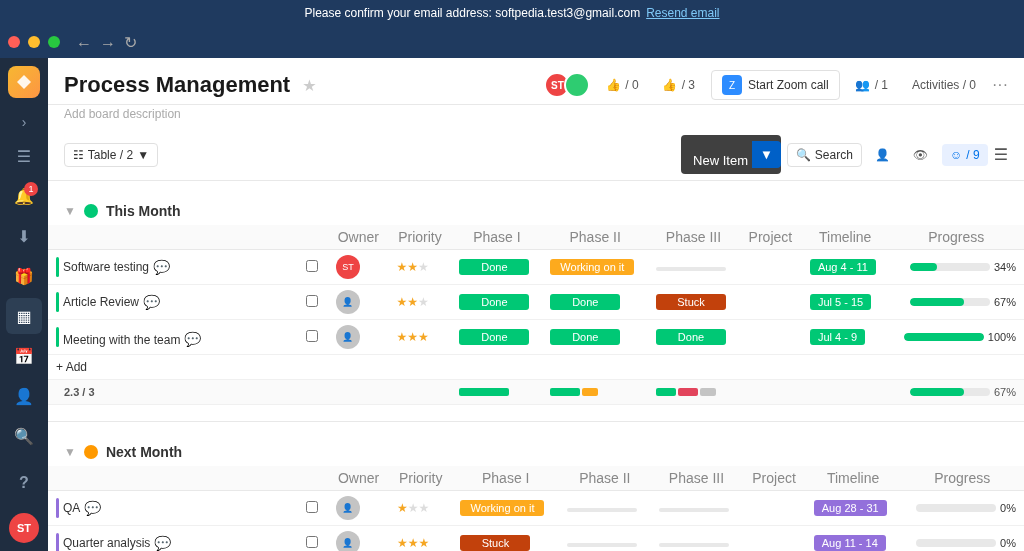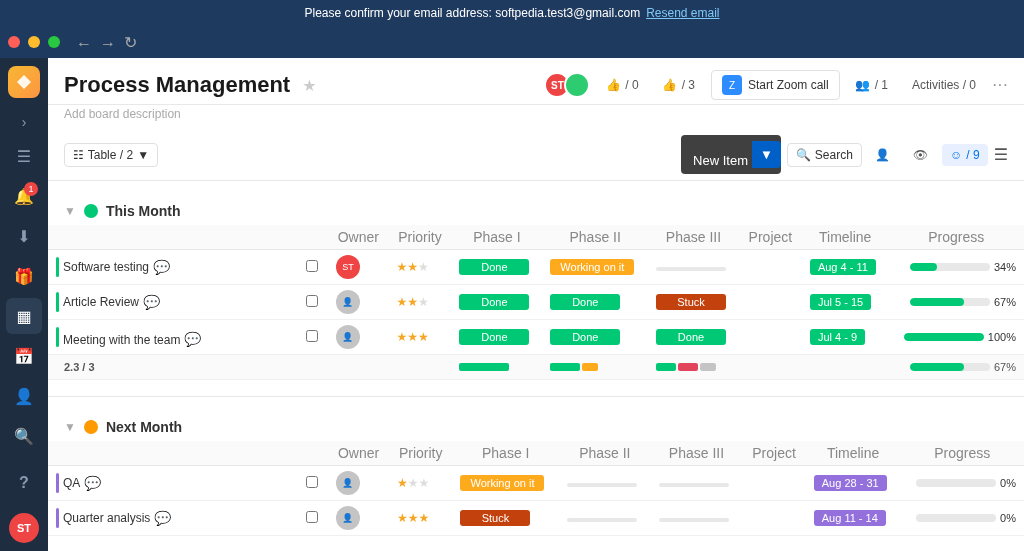--- a/index.html
+++ b/index.html
@@ -342,20 +342,23 @@
               <td>
                 <div class="progress-bar-wrap">
                   <div class="progress-bar-outer">
                       <div class="progress-bar-inner" style="width:100%;"></div>
                     </div>
                   <span style="font-size:11px;">100%</span>
                 </div>
               </td>
             </tr>
 
+            <tr>
+              <td colspan="10" class="add-row">+ Add</td>
+            </tr>
 
             <tr class="summary-row">
               <td colspan="3" style="padding:6px 16px;font-weight:600;">2.3 / 3</td>
               <td></td>
               <td>
                 <div class="mini-bar-wrap">
                   <div class="mini-bar" style="width:50px;background:#00c875;"></div>
                 </div>
               </td>
               <td>

